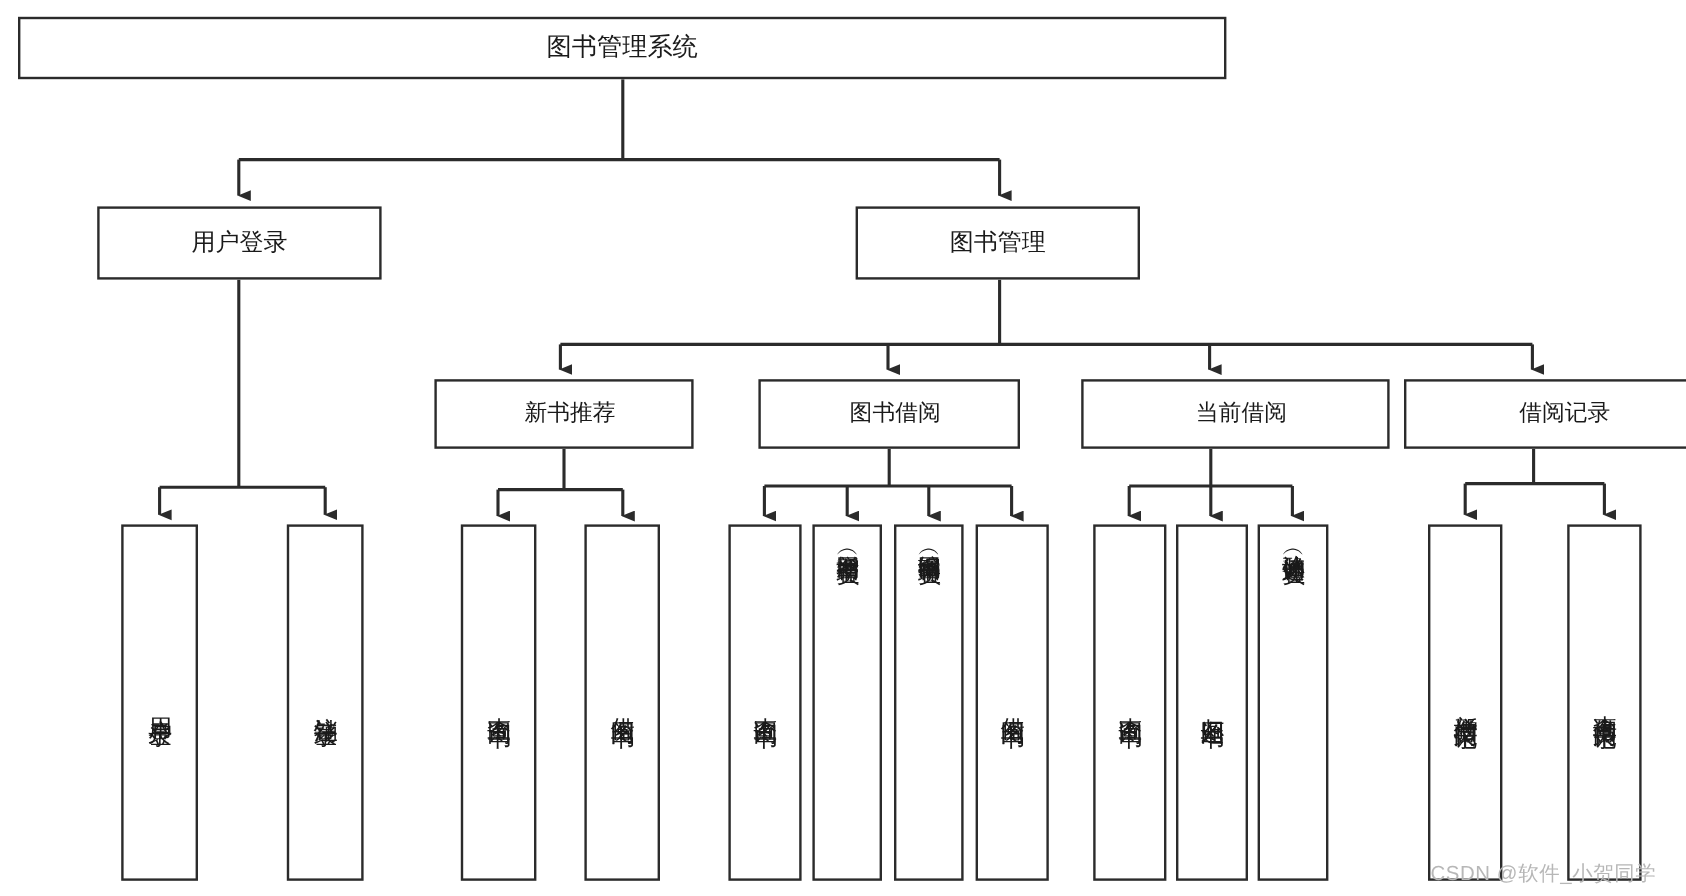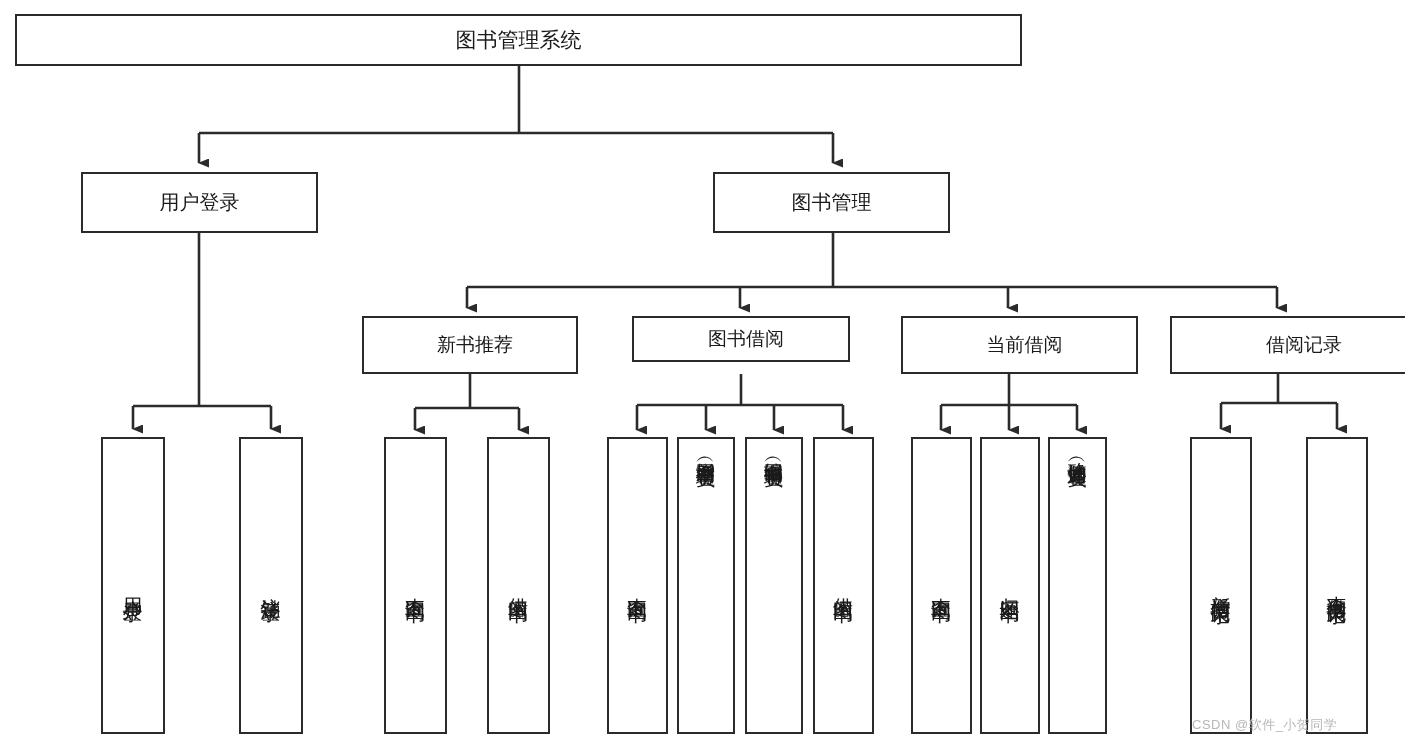--- a/index.html
+++ b/index.html
@@ -51,21 +51,21 @@
     writing-mode: vertical-rl;
     text-orientation: upright;
     font-size: 20px;
     letter-spacing: 2px;
     line-height: 1;
   }
   .leaf-tall .lbl { font-size: 19px; letter-spacing: 1px; }
   .leaf-mid { align-items: center; padding-top: 0; }
   .watermark {
     position: absolute;
-    font-size: 13px;
+    font-size: 17px;
     color: #b7b7b7;
     white-space: nowrap;
     letter-spacing: 0.5px;
   }
 </style>
 </head>
 <body>
 
 <div id="canvas">
 
@@ -126,24 +126,24 @@
   <div class="node node-l1" style="left:81px; top:172px; width:237px; height:61px;">
     <span class="lbl">用户登录</span>
   </div>
   <div class="node node-l1" style="left:713px; top:172px; width:237px; height:61px;">
     <span class="lbl">图书管理</span>
   </div>
 
   <div class="node node-l2" style="left:362px; top:316px; width:216px; height:58px;">
     <span class="lbl">新书推荐</span>
   </div>
-  <div class="node node-l2" style="left:632px; top:316px; width:218px; height:46px;">
+  <div class="node node-l2" style="left:632px; top:316px; width:218px; height:58px;">
     <span class="lbl">图书借阅</span>
   </div>
-  <div class="node node-l2" style="left:901px; top:316px; width:237px; height:58px;align-items:center;">
+  <div class="node node-l2" style="left:901px; top:316px; width:257px; height:58px;align-items:center;">
     <span class="lbl">当前借阅</span>
   </div>
   <div class="node node-l2" style="left:1170px; top:316px; width:258px; height:58px;">
     <span class="lbl">借阅记录</span>
   </div>
 
   <div class="node node-leaf leaf-mid" style="left:101px; top:437px; width:64px; height:297px;">
     <span class="lbl">用户登录</span>
   </div>
   <div class="node node-leaf leaf-mid" style="left:239px; top:437px; width:64px; height:297px;">

